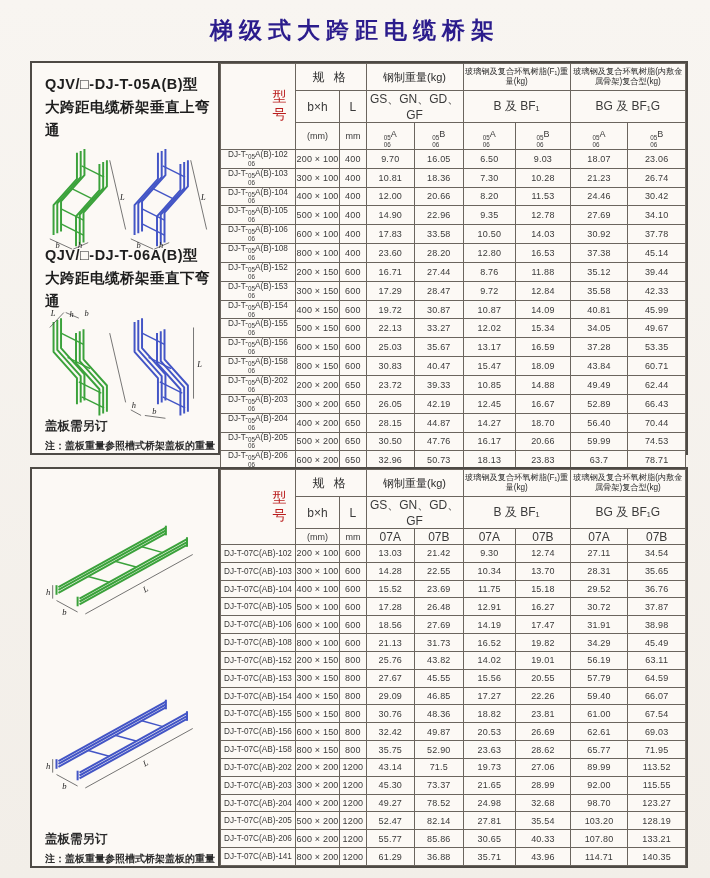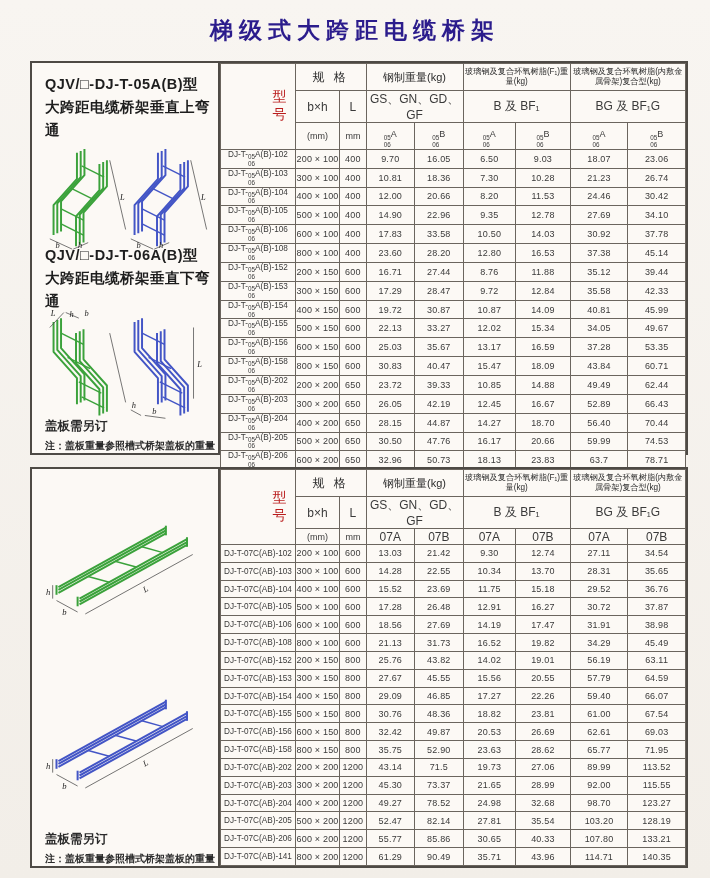--- a/index.html
+++ b/index.html
@@ -760,21 +760,21 @@
               <td>30.65</td>
               <td>40.33</td>
               <td>107.80</td>
               <td>133.21</td>
             </tr>
             <tr>
               <td class="c-model">DJ-T-07C(AB)-141</td>
               <td>800 × 200</td>
               <td>1200</td>
               <td>61.29</td>
-              <td>90.49</td>
+              <td>36.88</td>
               <td>35.71</td>
               <td>43.96</td>
               <td>114.71</td>
               <td>140.35</td>
             </tr>
           </tbody>
       </table>
     </div>
   </div>
 

